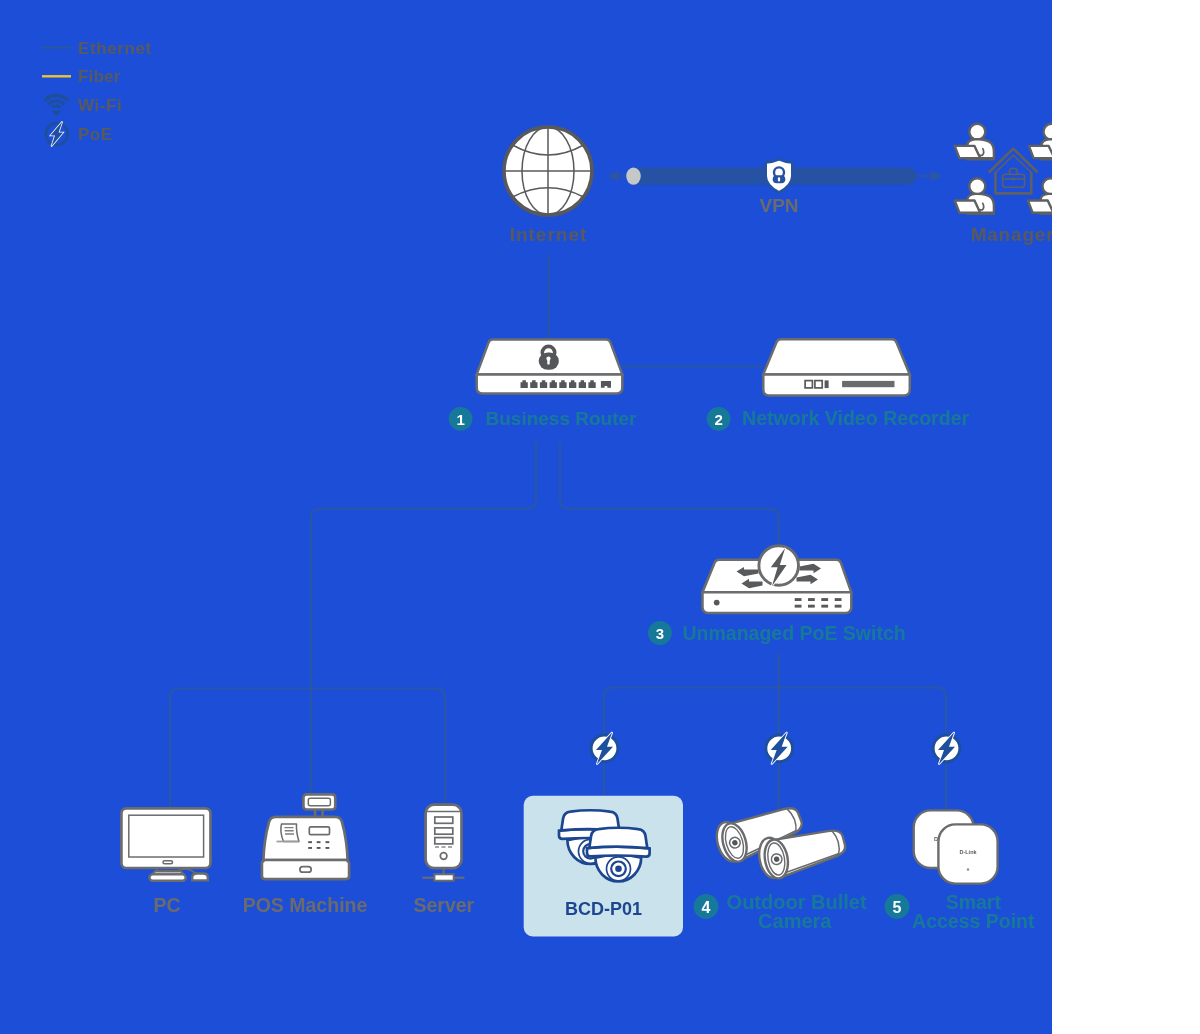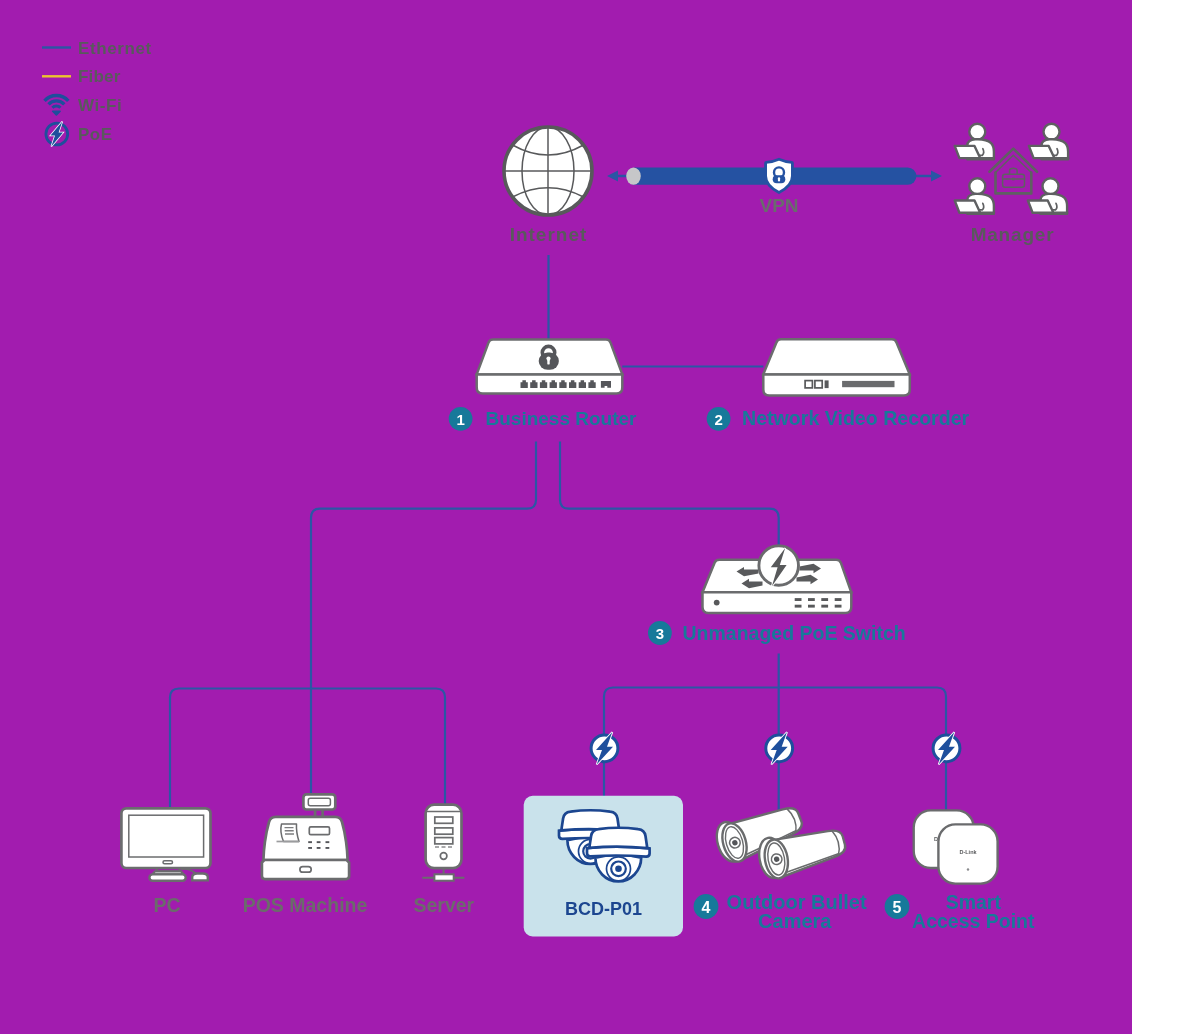--- a/index.html
+++ b/index.html
@@ -1,16 +1,16 @@
 <!DOCTYPE html>
 <html><head>
 <meta charset="utf-8">
 <style>
 html,body{margin:0;padding:0;background:#ffffff;}
-#stage{position:relative;width:1132px;height:1034px;overflow:hidden;background:#a21caf;}
+#stage{position:relative;width:1052px;height:1034px;overflow:hidden;background:#1d4ed8;}
 svg text{font-family:"Liberation Sans",sans-serif;}
 </style>
 </head>
 <body>
 <div id="stage">
 <svg width="1200" height="1034" viewBox="0 0 1200 1034" xmlns="http://www.w3.org/2000/svg">
 
 <g id="legend">
 <line x1="42" y1="47.5" x2="71" y2="47.5" stroke="#2a56a4" stroke-width="2.4"></line>
 <text x="78" y="48" font-size="17" font-weight="bold" letter-spacing="0.6" fill="#595a5c" dominant-baseline="central">Ethernet</text>

